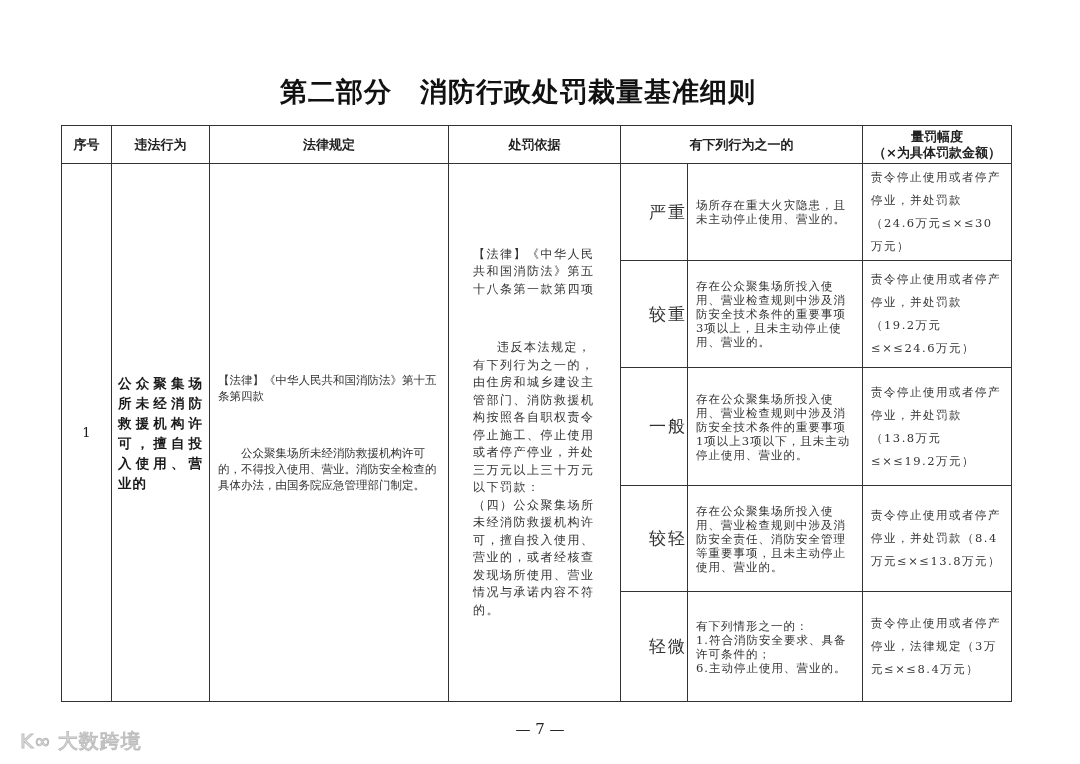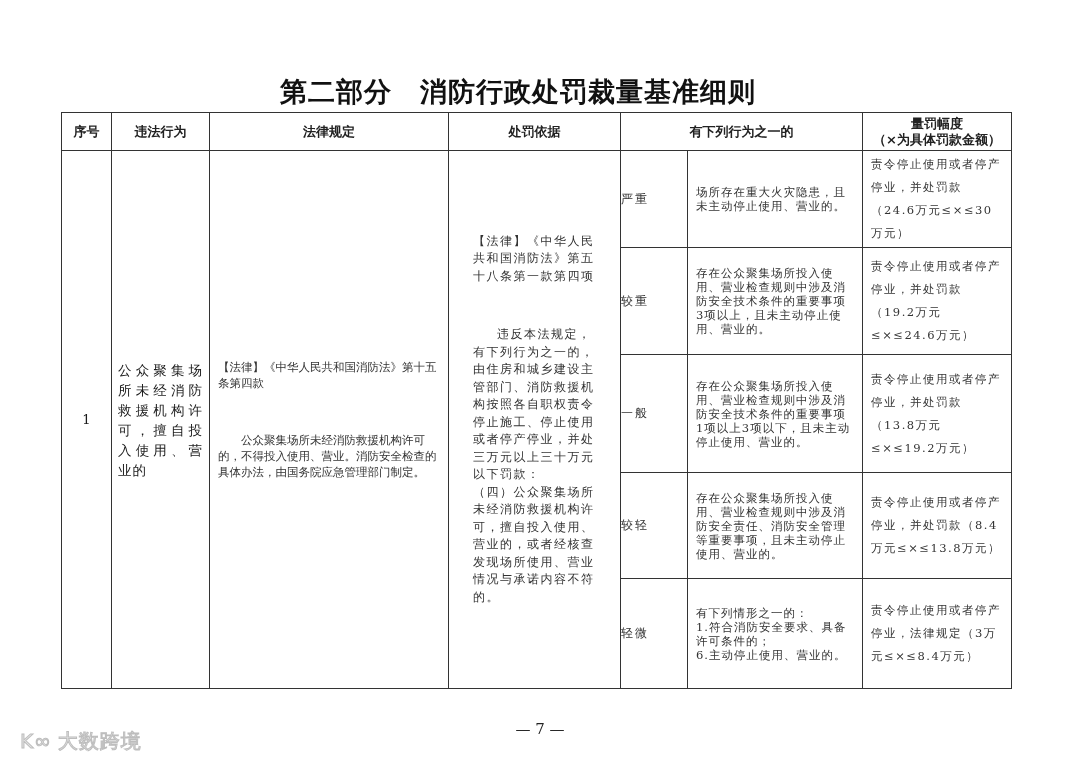--- a/index.html
+++ b/index.html
@@ -1,33 +1,33 @@
 <!DOCTYPE html>
 <html><head>
 <meta charset="utf-8">
 <style>
   html, body { margin:0; padding:0; background:#ffffff; }
   body { width:1080px; height:764px; position:relative; overflow:hidden; font-family:"DejaVu Serif", serif; color:#1a1a1a; }
   .title { position:absolute; left:0; width:1036px; top:74px; text-align:center; font-family:"DejaVu Serif", serif; font-weight:bold; font-size:27px; letter-spacing:1px; color:#111; }
   .title .gap { display:inline-block; width:28px; }
-  table.grid { position:absolute; left:61px; top:112px; border-collapse:collapse; table-layout:fixed; }
+  table.grid { position:absolute; left:61px; top:125px; border-collapse:collapse; table-layout:fixed; }
   table.grid td, table.grid th { border:1px solid #333; padding:0; vertical-align:middle; }
   table.grid th { font-family:"DejaVu Sans", sans-serif; font-weight:bold; font-size:13px; color:#222; height:37px; text-align:center; line-height:16px; }
   .c-no { width:50px; }
   .c-act { width:98px; }
   .c-law { width:239px; }
   .c-basis { width:172px; }
   .c-level { width:67px; }
   .c-detail { width:175px; }
   .c-range { width:149px; }
   .no { text-align:center; font-size:13px; }
-  .act { font-family:"DejaVu Sans", sans-serif; font-weight:normal; font-size:13.5px; line-height:20px; padding:0 6px !important; text-align:justify; letter-spacing:1px;margin-left:20px; }
+  .act { font-family:"DejaVu Sans", sans-serif; font-weight:bold; font-size:13.5px; line-height:20px; padding:0 6px !important; text-align:justify; letter-spacing:1px;margin-left:20px; }
   .law { font-size:11.5px; line-height:16px; padding:0 8px !important; color:#333; }
   .basis { font-size:12px; line-height:17.5px; padding:0 24px !important; color:#333; letter-spacing:1.5px; }
-  .level { text-align:left; font-size:12px; color:#333; letter-spacing:2px; }
+  .level { text-align:right; font-size:17px; color:#333; letter-spacing:2px; }
   .detail { font-size:11.5px; line-height:14px; padding:2px 8px !important; color:#333; letter-spacing:1px; }
   .range { font-size:11.5px; line-height:23px; padding:2px 8px !important; color:#333; letter-spacing:1.5px; }
   .indent { text-indent:2em; display:block;margin-top:41px; }
   .p { display:block; }
   .footer-page { position:absolute; top:720px; left:0; width:1080px; text-align:center; font-size:15px; color:#222; }
   .watermark { position:absolute; left:20px; top:728px; font-family:"DejaVu Sans", sans-serif; font-size:20px; font-weight:normal; color:#e6e6e6; -webkit-text-stroke:1px #bdbdbd; letter-spacing:1px; }
   .watermark .logo { font-size:20px; margin-right:6px; }
 </style>
 </head>
 <body>

